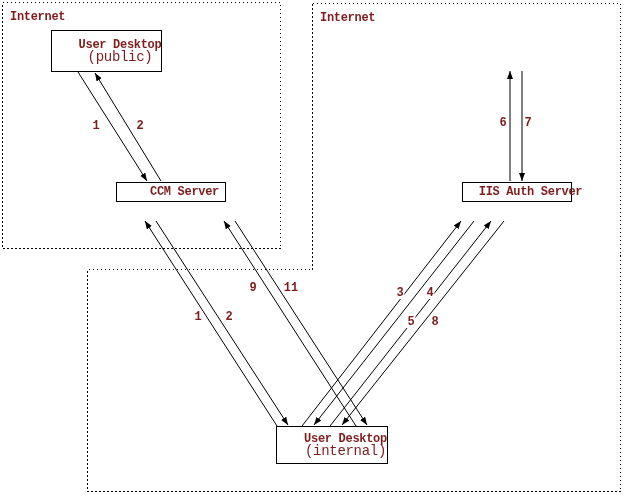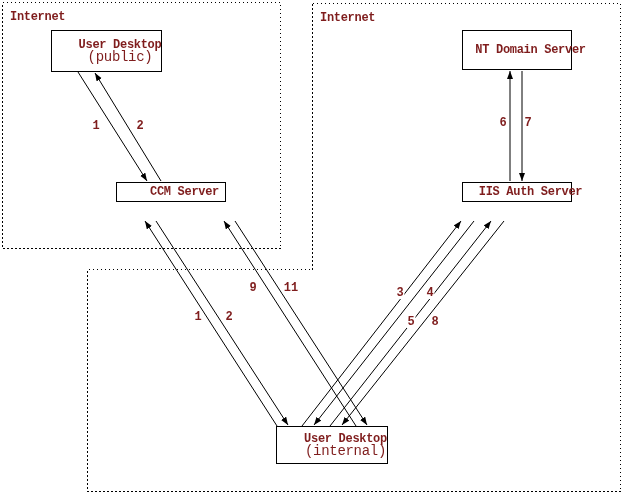--- a/index.html
+++ b/index.html
@@ -64,23 +64,20 @@
 
   <div class="node" style="left:51px;top:30px;width:111px;height:42px;">
     <span class="title">User Desktop</span>
     <span class="subtitle">(public)</span>
   </div>
 
   <div class="node" style="left:116px;top:182px;width:110px;height:20px;">
     <span class="title">CCM Server</span>
   </div>
 
-  <div class="node" style="left:462px;top:30px;width:110px;height:40px;">
-    <span class="title">NT Domain Server</span>
-  </div>
 
   <div class="node" style="left:462px;top:182px;width:110px;height:20px;">
     <span class="title">IIS Auth Server</span>
   </div>
 
   <div class="node" style="left:276px;top:426px;width:112px;height:38px;">
     <span class="title">User Desktop</span>
     <span class="subtitle">(internal)</span>
   </div>
 

